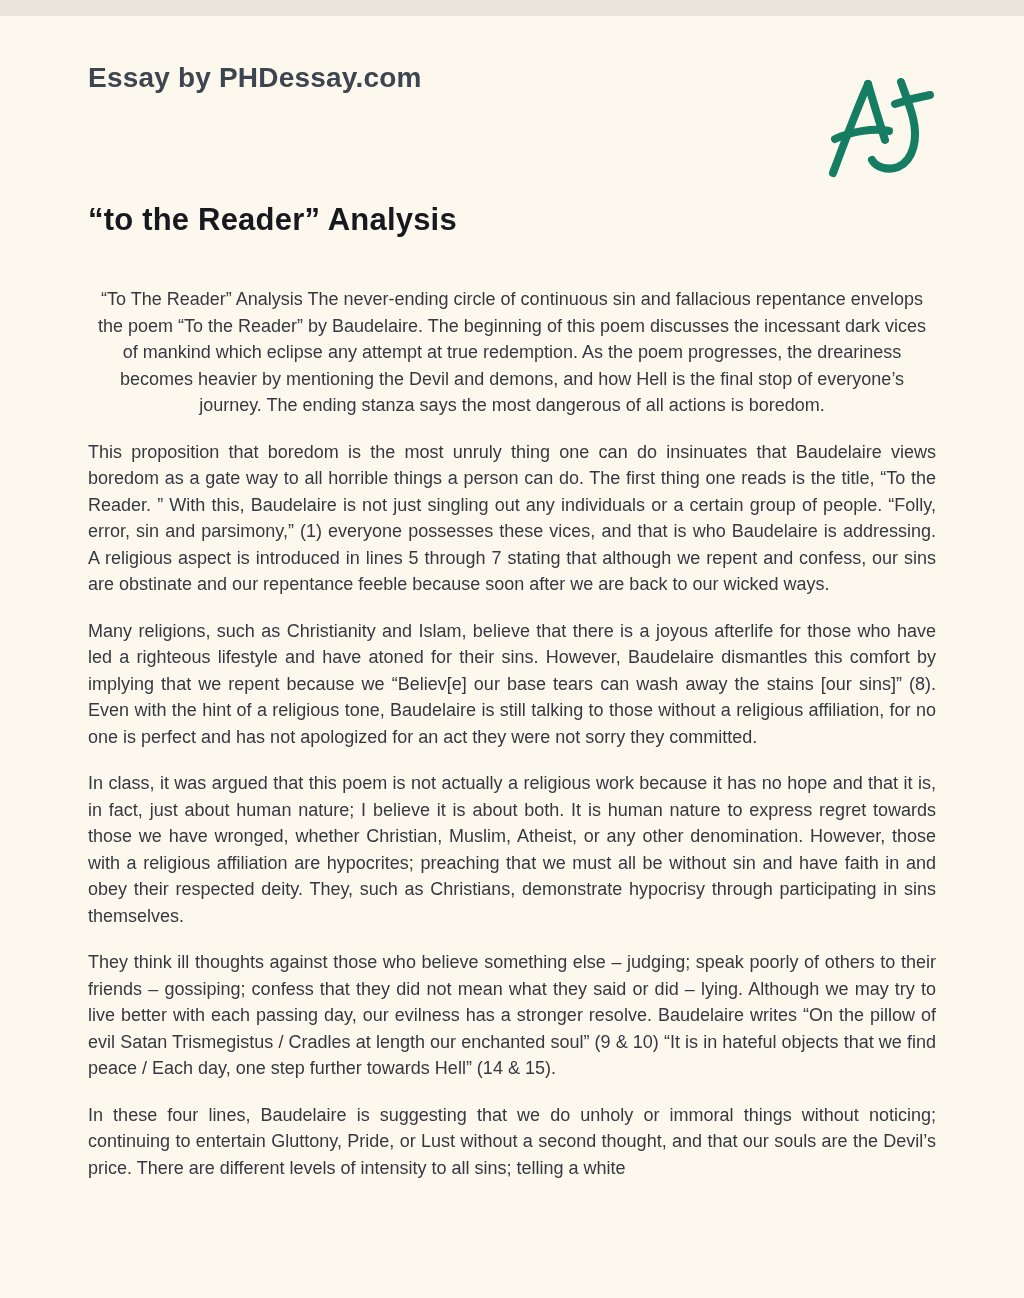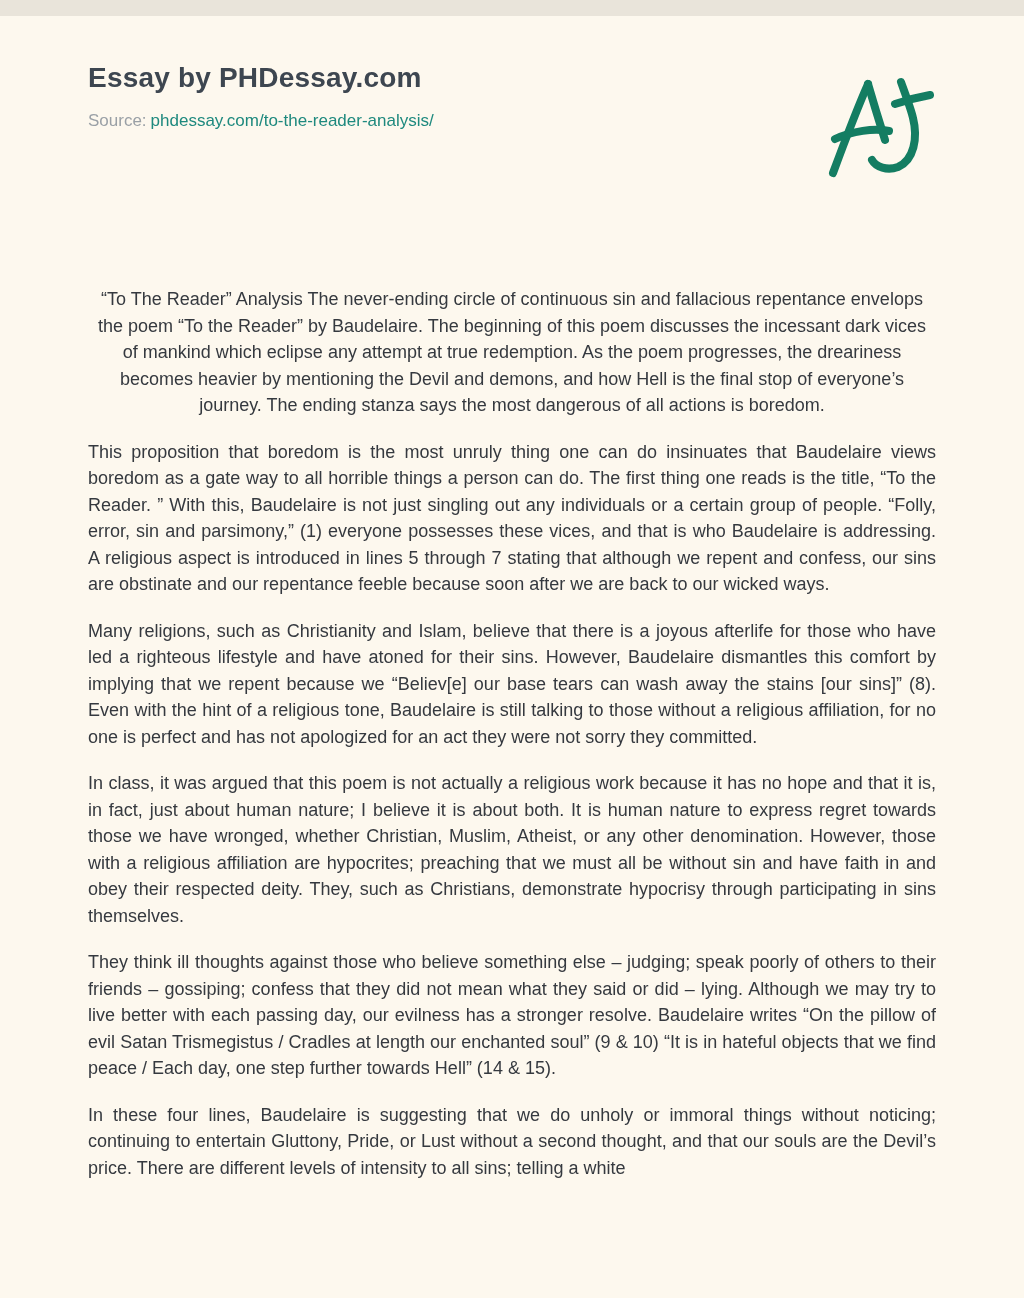--- a/index.html
+++ b/index.html
@@ -80,41 +80,39 @@
   }
 </style>
 </head>
 <body>
 
 <div class="page">
 
   <header>
     <div class="header-left">
       <h1 class="site-title">Essay by PHDessay.com</h1>
-      <p class="source-line">
-        <span>Source:</span><a href="#">phdessay.com/to-the-reader-analysis/</a>
-      </p>
     </div>
 
     <div class="logo">
       <svg viewBox="0 0 106 102" fill="none" stroke="#147d62" stroke-width="8" stroke-linecap="round">
 
         <path d="M5 97 C 15 70 28 35 40 8"></path>
 
         <path d="M40 8 C 45 25 52 48 57 64"></path>
 
         <path d="M7 63 C 24 55 46 52 61 55"></path>
 
         <path d="M67 28 C 79 24 91 21 102 19"></path>
 
         <path d="M73 6 C 78 20 83 33 85 42 C 90 62 86 84 70 91 C 59 95 48 91 44 84"></path>
       </svg>
     </div>
   </header>
 
+  <h2 class="essay-title">“to the Reader” Analysis</h2>
 
   <main class="essay-text">
     <p class="first">“To The Reader” Analysis The never-ending circle of continuous sin and fallacious repentance envelops the poem “To the Reader” by Baudelaire. The beginning of this poem discusses the incessant dark vices of mankind which eclipse any attempt at true redemption. As the poem progresses, the dreariness becomes heavier by mentioning the Devil and demons, and how Hell is the final stop of everyone’s journey. The ending stanza says the most dangerous of all actions is boredom.</p>
     <p>This proposition that boredom is the most unruly thing one can do insinuates that Baudelaire views boredom as a gate way to all horrible things a person can do. The first thing one reads is the title, “To the Reader. ” With this, Baudelaire is not just singling out any individuals or a certain group of people. “Folly, error, sin and parsimony,” (1) everyone possesses these vices, and that is who Baudelaire is addressing. A religious aspect is introduced in lines 5 through 7 stating that although we repent and confess, our sins are obstinate and our repentance feeble because soon after we are back to our wicked ways.</p>
     <p>Many religions, such as Christianity and Islam, believe that there is a joyous afterlife for those who have led a righteous lifestyle and have atoned for their sins. However, Baudelaire dismantles this comfort by implying that we repent because we “Believ[e] our base tears can wash away the stains [our sins]” (8). Even with the hint of a religious tone, Baudelaire is still talking to those without a religious affiliation, for no one is perfect and has not apologized for an act they were not sorry they committed.</p>
     <p>In class, it was argued that this poem is not actually a religious work because it has no hope and that it is, in fact, just about human nature; I believe it is about both. It is human nature to express regret towards those we have wronged, whether Christian, Muslim, Atheist, or any other denomination. However, those with a religious affiliation are hypocrites; preaching that we must all be without sin and have faith in and obey their respected deity. They, such as Christians, demonstrate hypocrisy through participating in sins themselves.</p>
     <p>They think ill thoughts against those who believe something else – judging; speak poorly of others to their friends – gossiping; confess that they did not mean what they said or did – lying. Although we may try to live better with each passing day, our evilness has a stronger resolve. Baudelaire writes “On the pillow of evil Satan Trismegistus / Cradles at length our enchanted soul” (9 &amp; 10) “It is in hateful objects that we find peace / Each day, one step further towards Hell” (14 &amp; 15).</p>
     <p>In these four lines, Baudelaire is suggesting that we do unholy or immoral things without noticing; continuing to entertain Gluttony, Pride, or Lust without a second thought, and that our souls are the Devil’s price. There are different levels of intensity to all sins; telling a white</p>
   </main>
 

